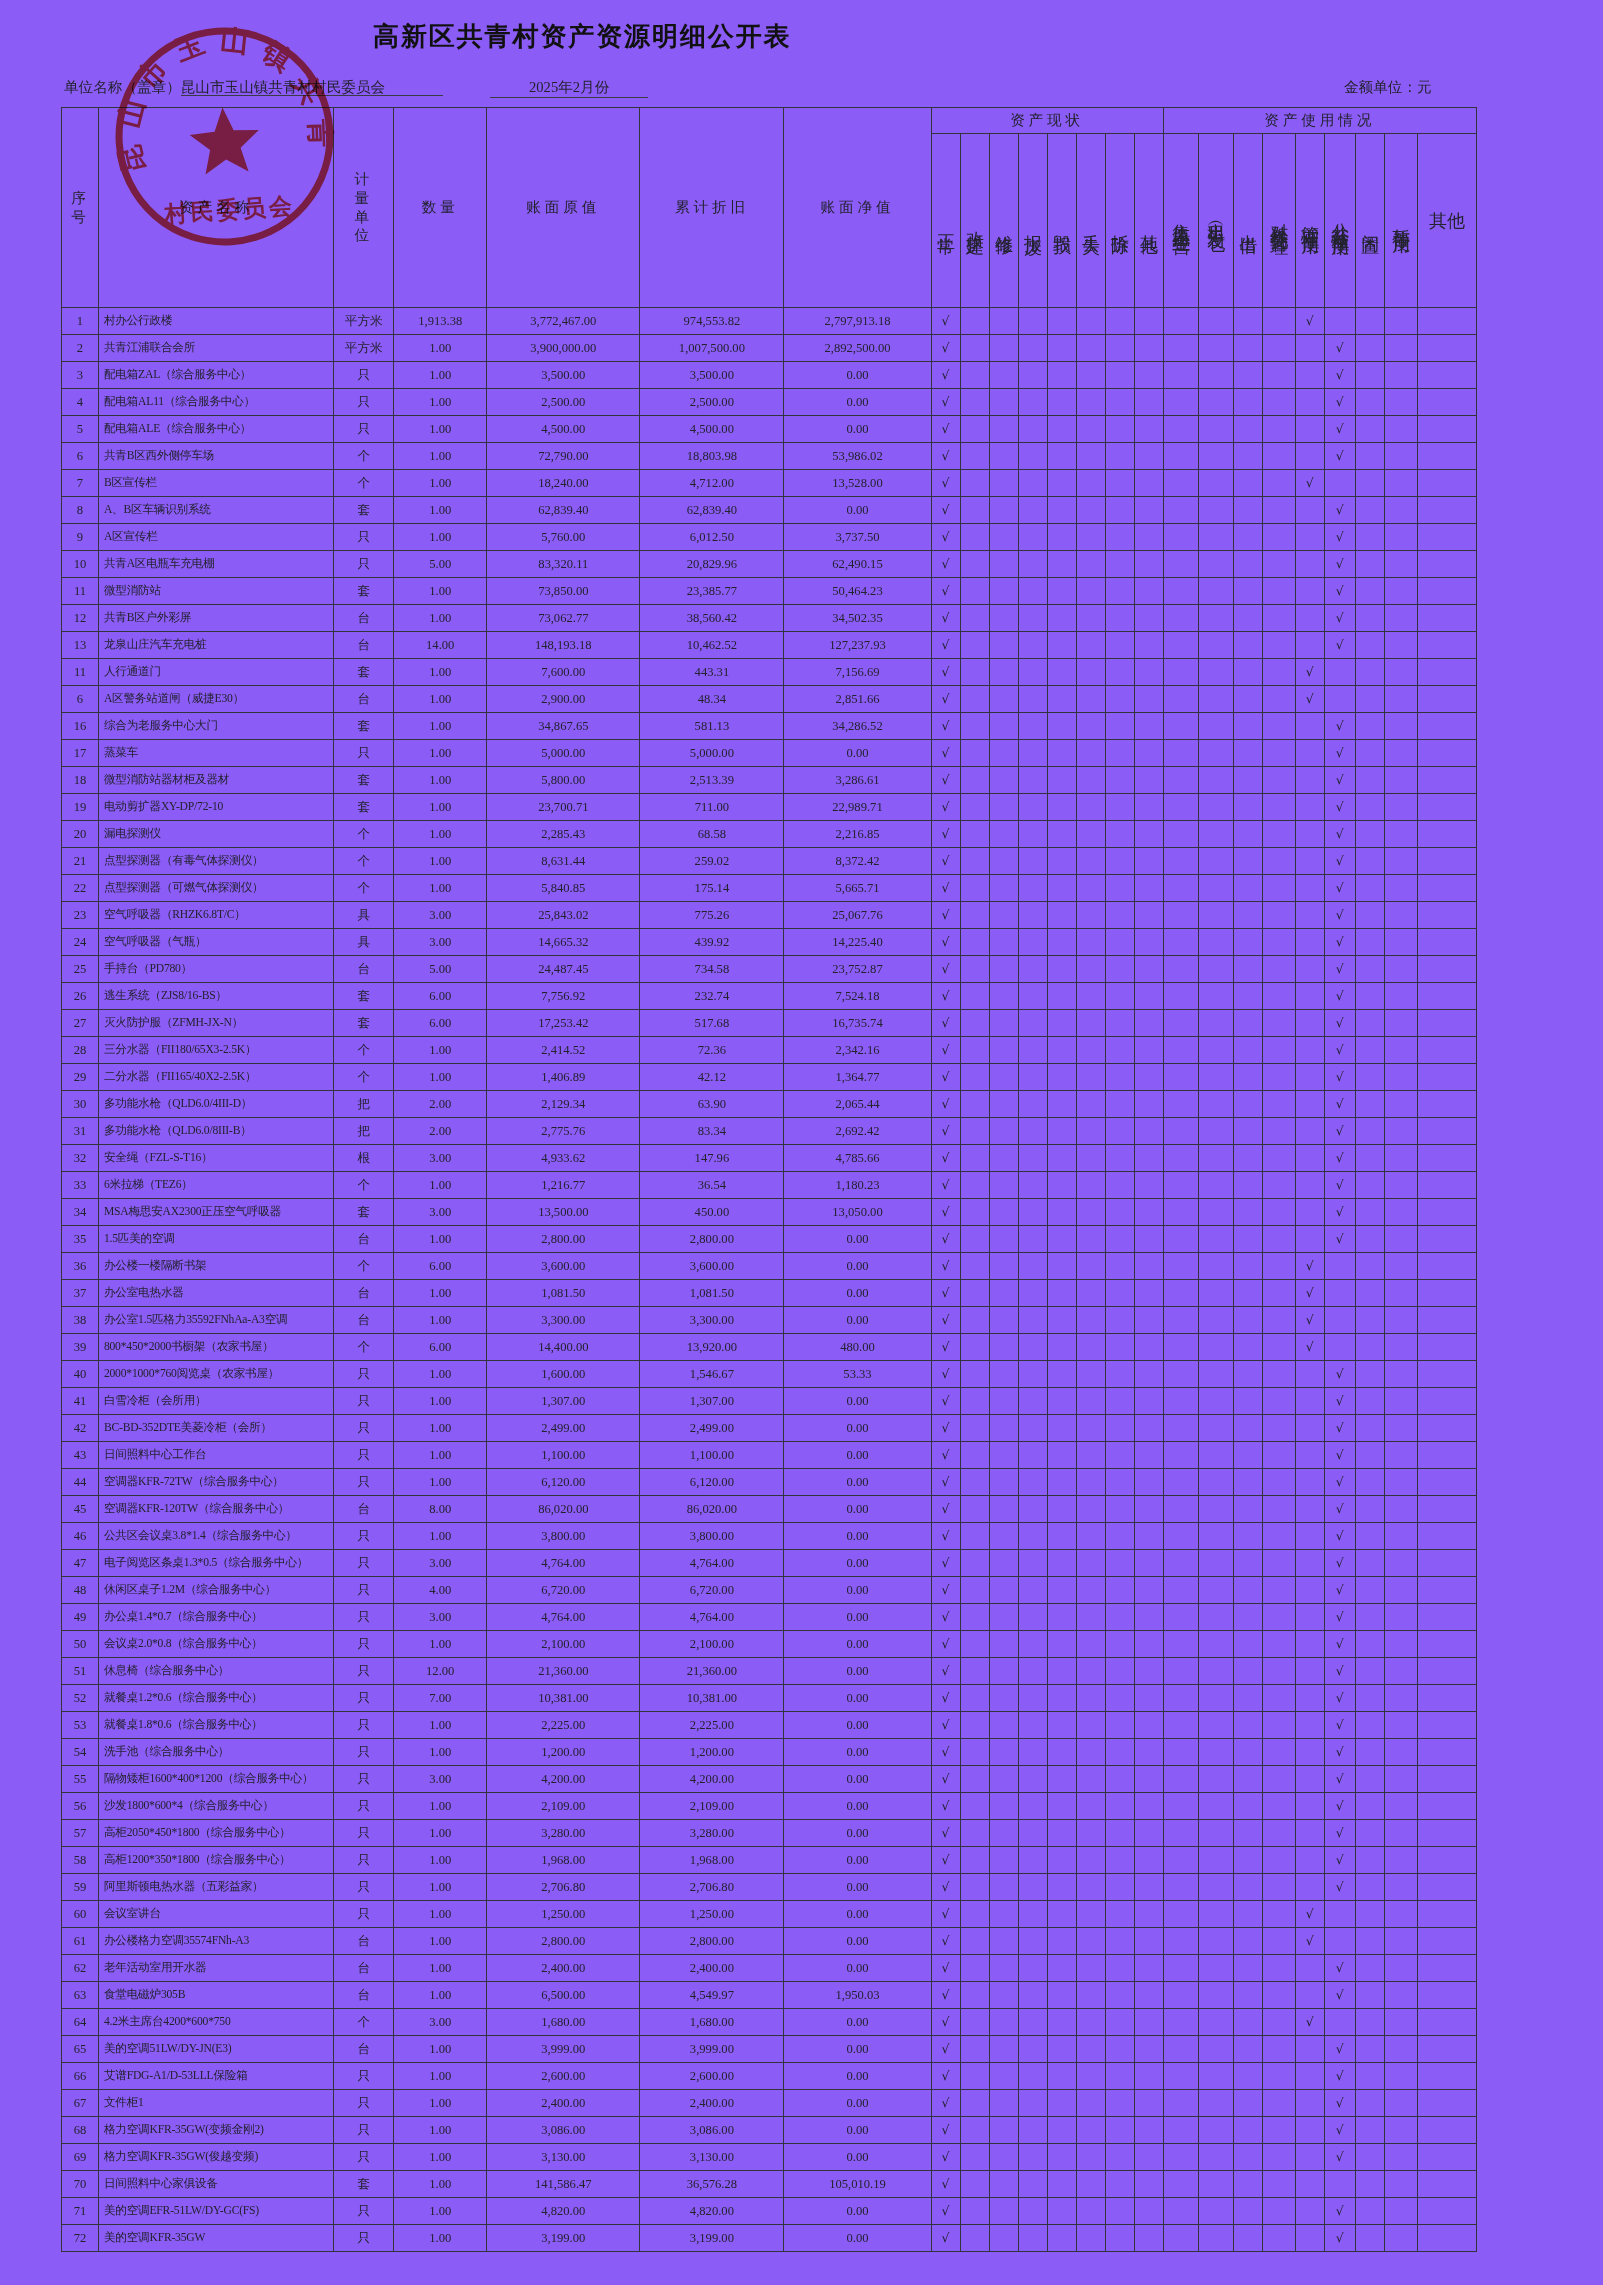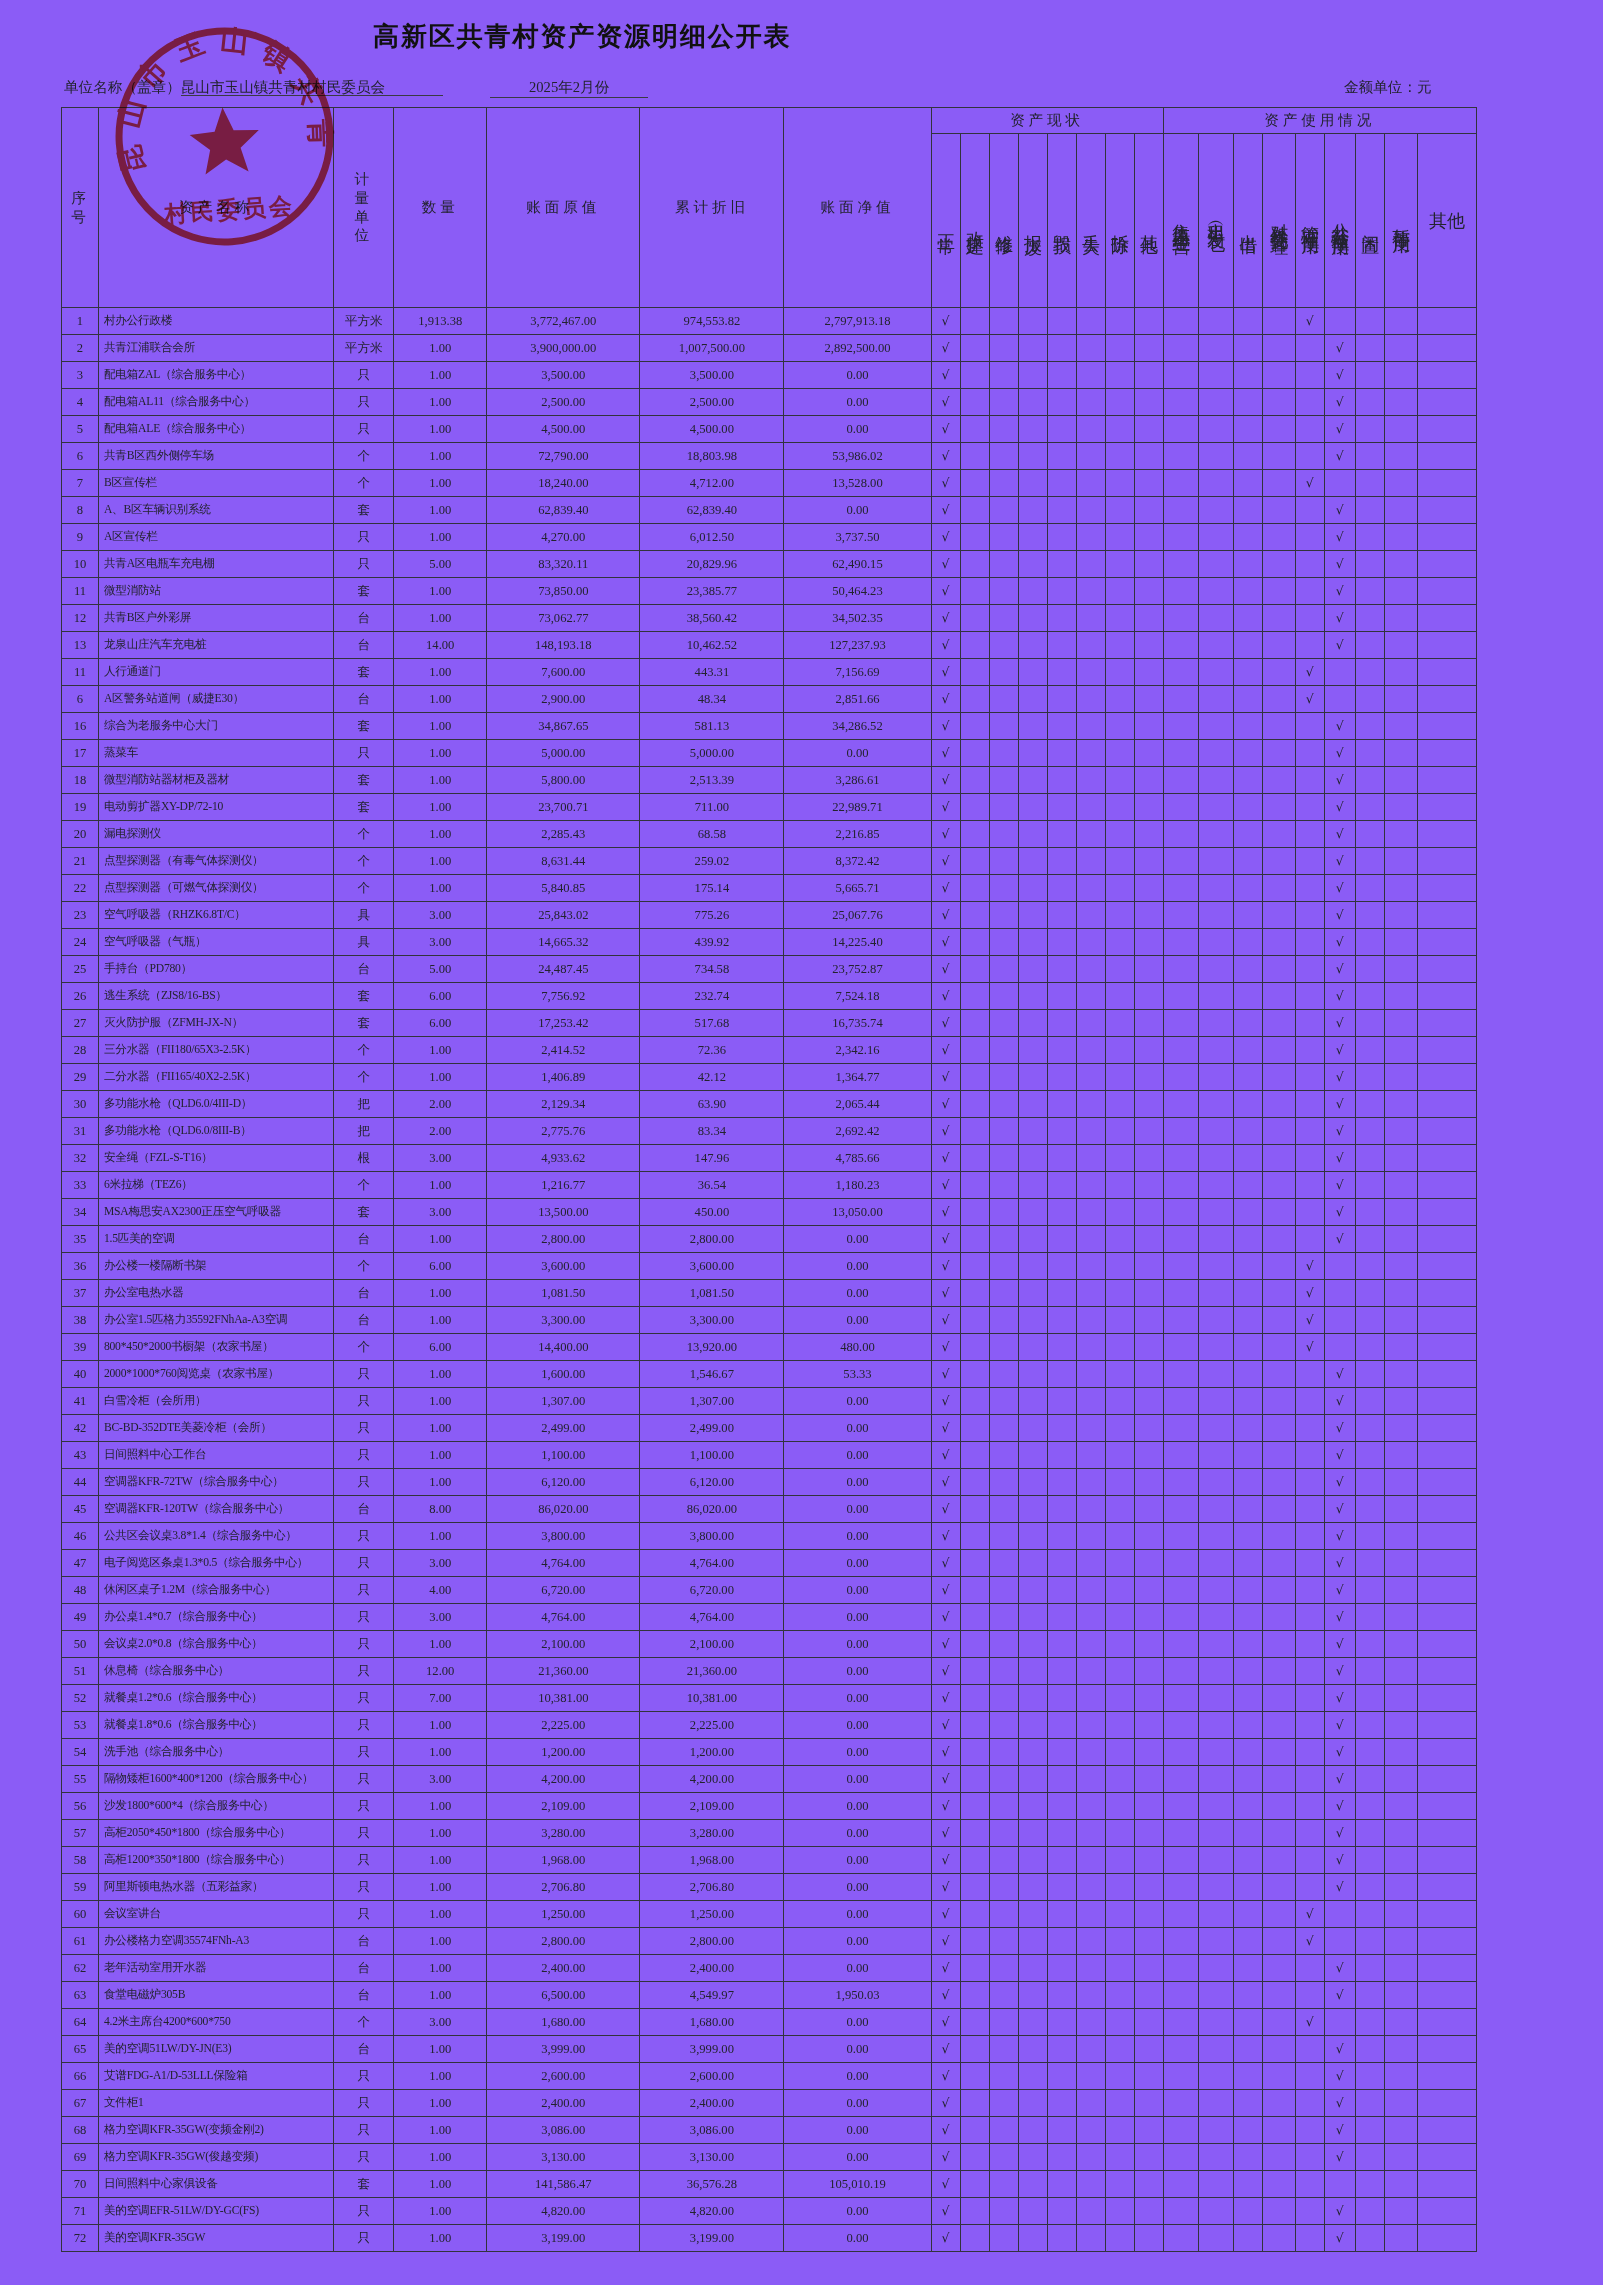--- a/index.html
+++ b/index.html
@@ -340,21 +340,21 @@
           <td class="chk">√</td>
           <td class="chk"></td>
           <td class="chk"></td>
           <td class="chk"></td>
         </tr>
         <tr>
           <td class="c-no">9</td>
           <td class="c-name">A区宣传栏</td>
           <td>只</td>
           <td class="c-num">1.00</td>
-          <td class="c-num">4,270.00</td>
+          <td class="c-num">5,760.00</td>
           <td class="c-num">6,012.50</td>
           <td class="c-num">3,737.50</td>
           <td class="chk">√</td>
           <td class="chk"></td>
           <td class="chk"></td>
           <td class="chk"></td>
           <td class="chk"></td>
           <td class="chk"></td>
           <td class="chk"></td>
           <td class="chk"></td>

